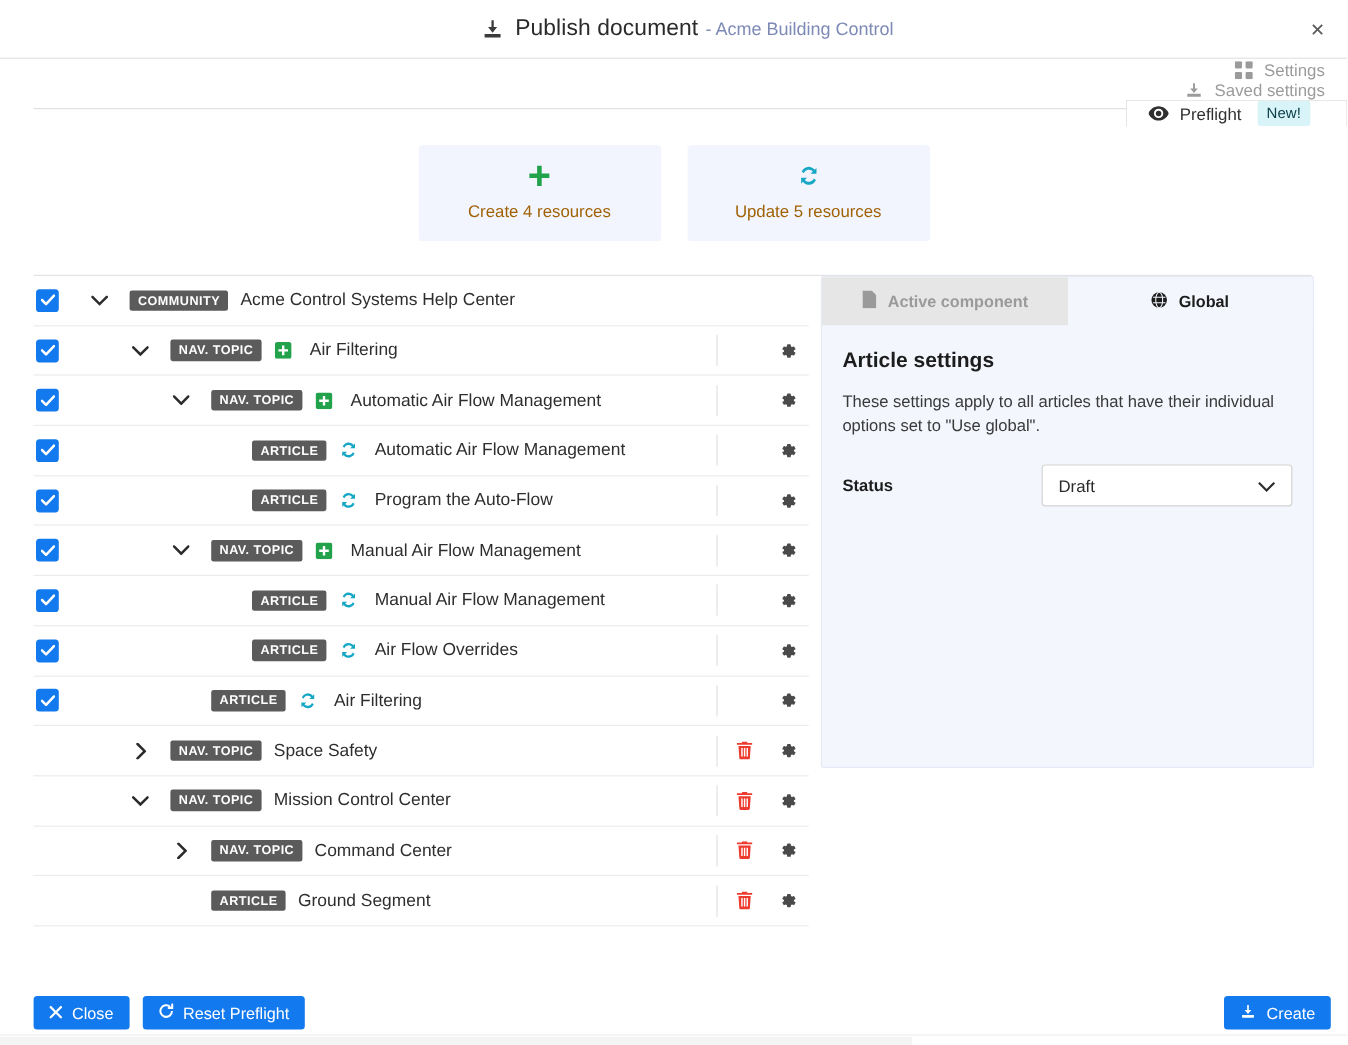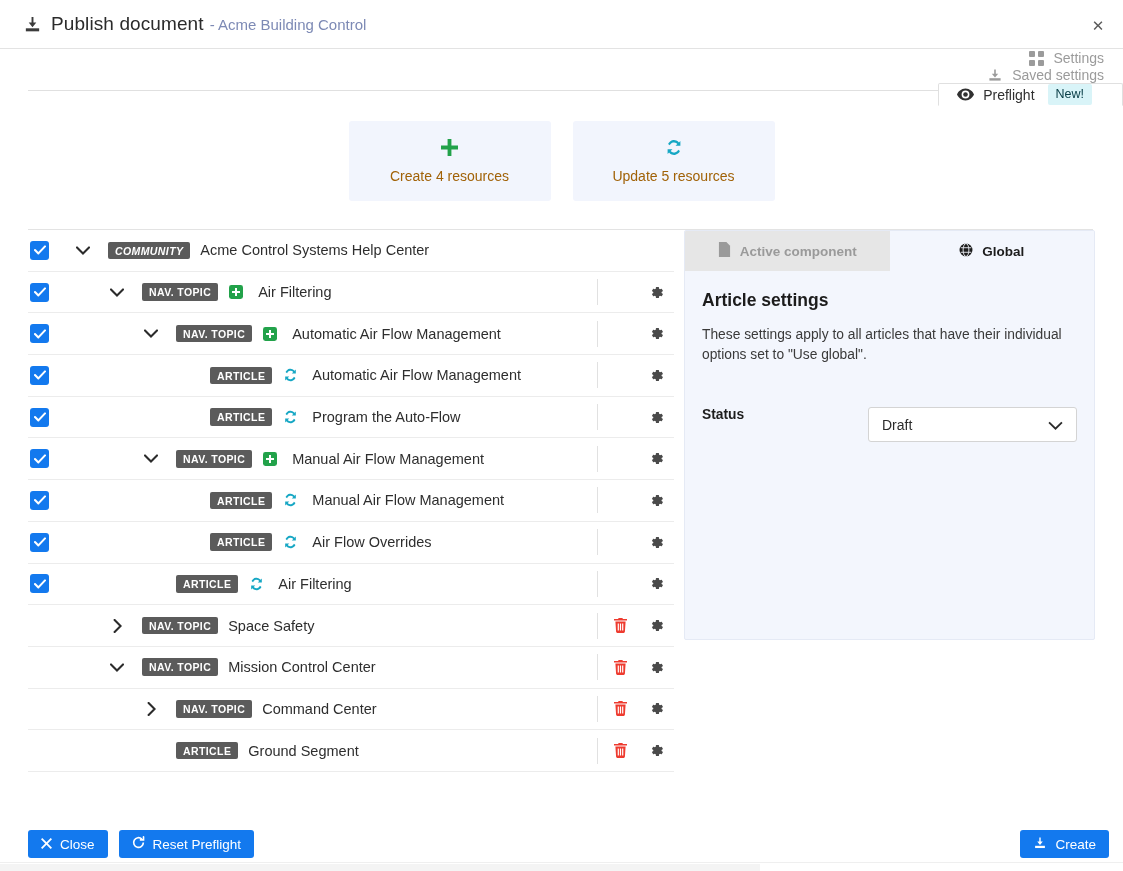--- a/index.html
+++ b/index.html
@@ -18,20 +18,21 @@
   }
 
   
   .header {
     position: relative;
     height: 49px;
     border-bottom: 1px solid #e3e3e3;
     display: flex;
     align-items: center;
     padding-left: 22px;
+    justify-content: center;
   }
   .header-icon {
     width: 20px; height: 20px;
     margin-right: 9px;
     display: flex; align-items: center; justify-content: center;
     color: #3b3b3b;
   }
   .header-title {
     font-size: 19px;
     color: #2b2b2b;
@@ -268,21 +269,20 @@
     height: 35px;
     background: #fff;
     border: 1px solid #d4d4d4;
     border-radius: 3px;
     display: flex; align-items: center;
     justify-content: space-between;
     padding: 0 13px;
     font-size: 14px;
     color: #2b2b2b;
     cursor: pointer;
-    margin-top: 20px;
   }
 
   
   .footer {
     position: absolute;
     left: 0; right: 0; bottom: 9px;
     height: 36px;
     display: flex;
     align-items: center;
     padding: 0 14px 0 28px;
@@ -403,21 +403,21 @@
                 <path d="M1 5l3.4 3.4L11 1.4"></path>
               </svg>
             </div>
           </div>
           <div class="content" style="padding-left: 0px;">
             <span class="caret">
               <svg width="14" height="9" viewBox="0 0 14 9" fill="none" stroke="currentColor" stroke-width="2.1" stroke-linecap="round">
                 <path d="M1 1.4l6 6 6-6"></path>
               </svg>
             </span>
-            <span class="badge" style="margin-left: 12px; font-style: italic;">COMMUNITY</span>
+            <span class="badge" style="margin-left: 12px;">COMMUNITY</span>
             <span class="statusicon" style="width: 0px; margin-left: 0px;"></span>
             <span class="rowlabel">Acme Control Systems Help Center</span>
           </div>
           <div class="rowtools">
             <span class="toolbtn trash hidden">
               <svg width="13" height="15" viewBox="0 0 13 15" fill="currentColor">
                 <path d="M4.6 0h3.8l.5 1.1H13v1.5H0V1.1h4.1z"></path>
                 <path d="M1.4 3.6h10.2l-.7 10.2a1.2 1.2 0 0 1-1.2 1.1H3.3a1.2 1.2 0 0 1-1.2-1.1zm2.3 1.8v7h1.2v-7zm2.2 0v7h1.2v-7zm2.2 0v7h1.2v-7z"></path>
               </svg>
             </span>

